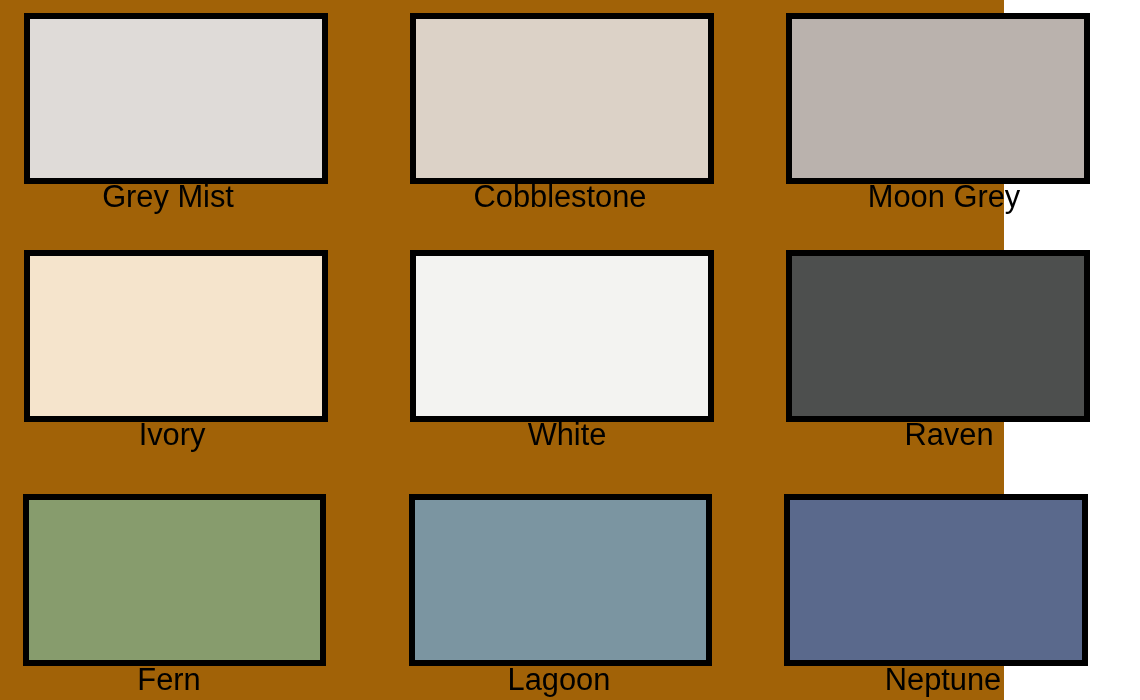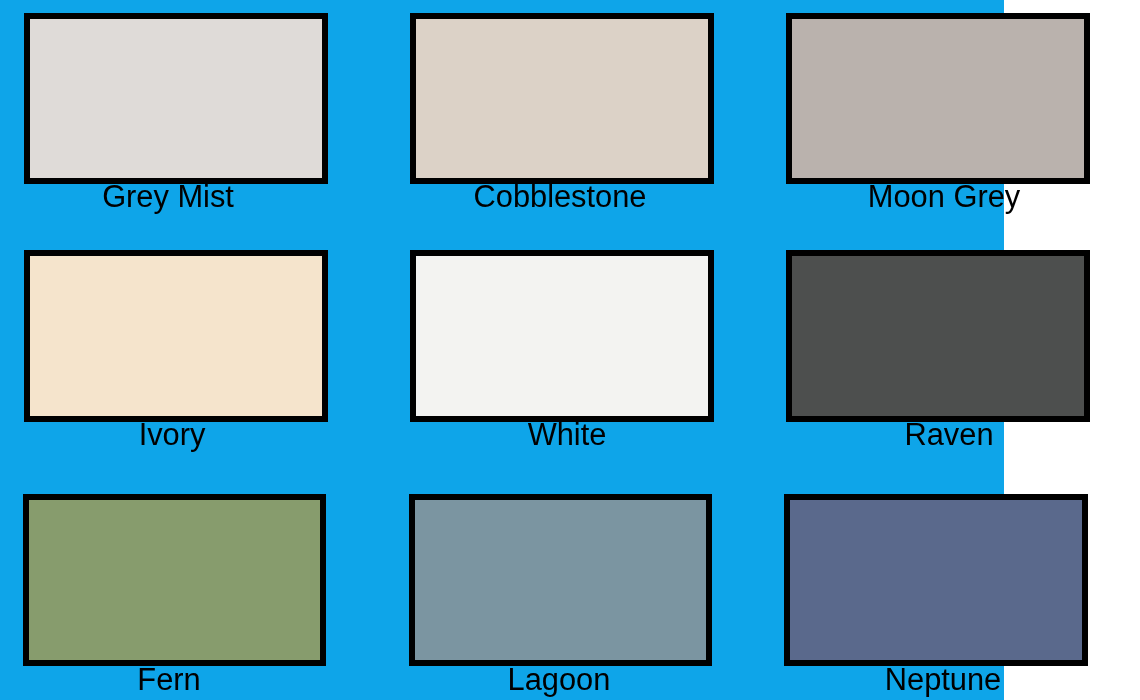--- a/index.html
+++ b/index.html
@@ -1,21 +1,21 @@
 <!DOCTYPE html>
 <html><head>
 <meta charset="utf-8">
 <style>
   html, body { margin:0; padding:0; }
   body {
     width:1140px; height:700px; background:#ffffff;
     font-family:"Liberation Sans", sans-serif;
     overflow:hidden;
   }
-  #swatch-chart { position:relative; width:1004px; height:700px; background:#0ea5e9; }
+  #swatch-chart { position:relative; width:1004px; height:700px; background:#a16207; }
 
   .swatch-cell { position:absolute; }
 
   .swatch-chip {
     position:absolute; left:0; top:0;
     box-sizing:border-box;
     border:6px solid #000000;
     background:#ffffff;
   }
 

